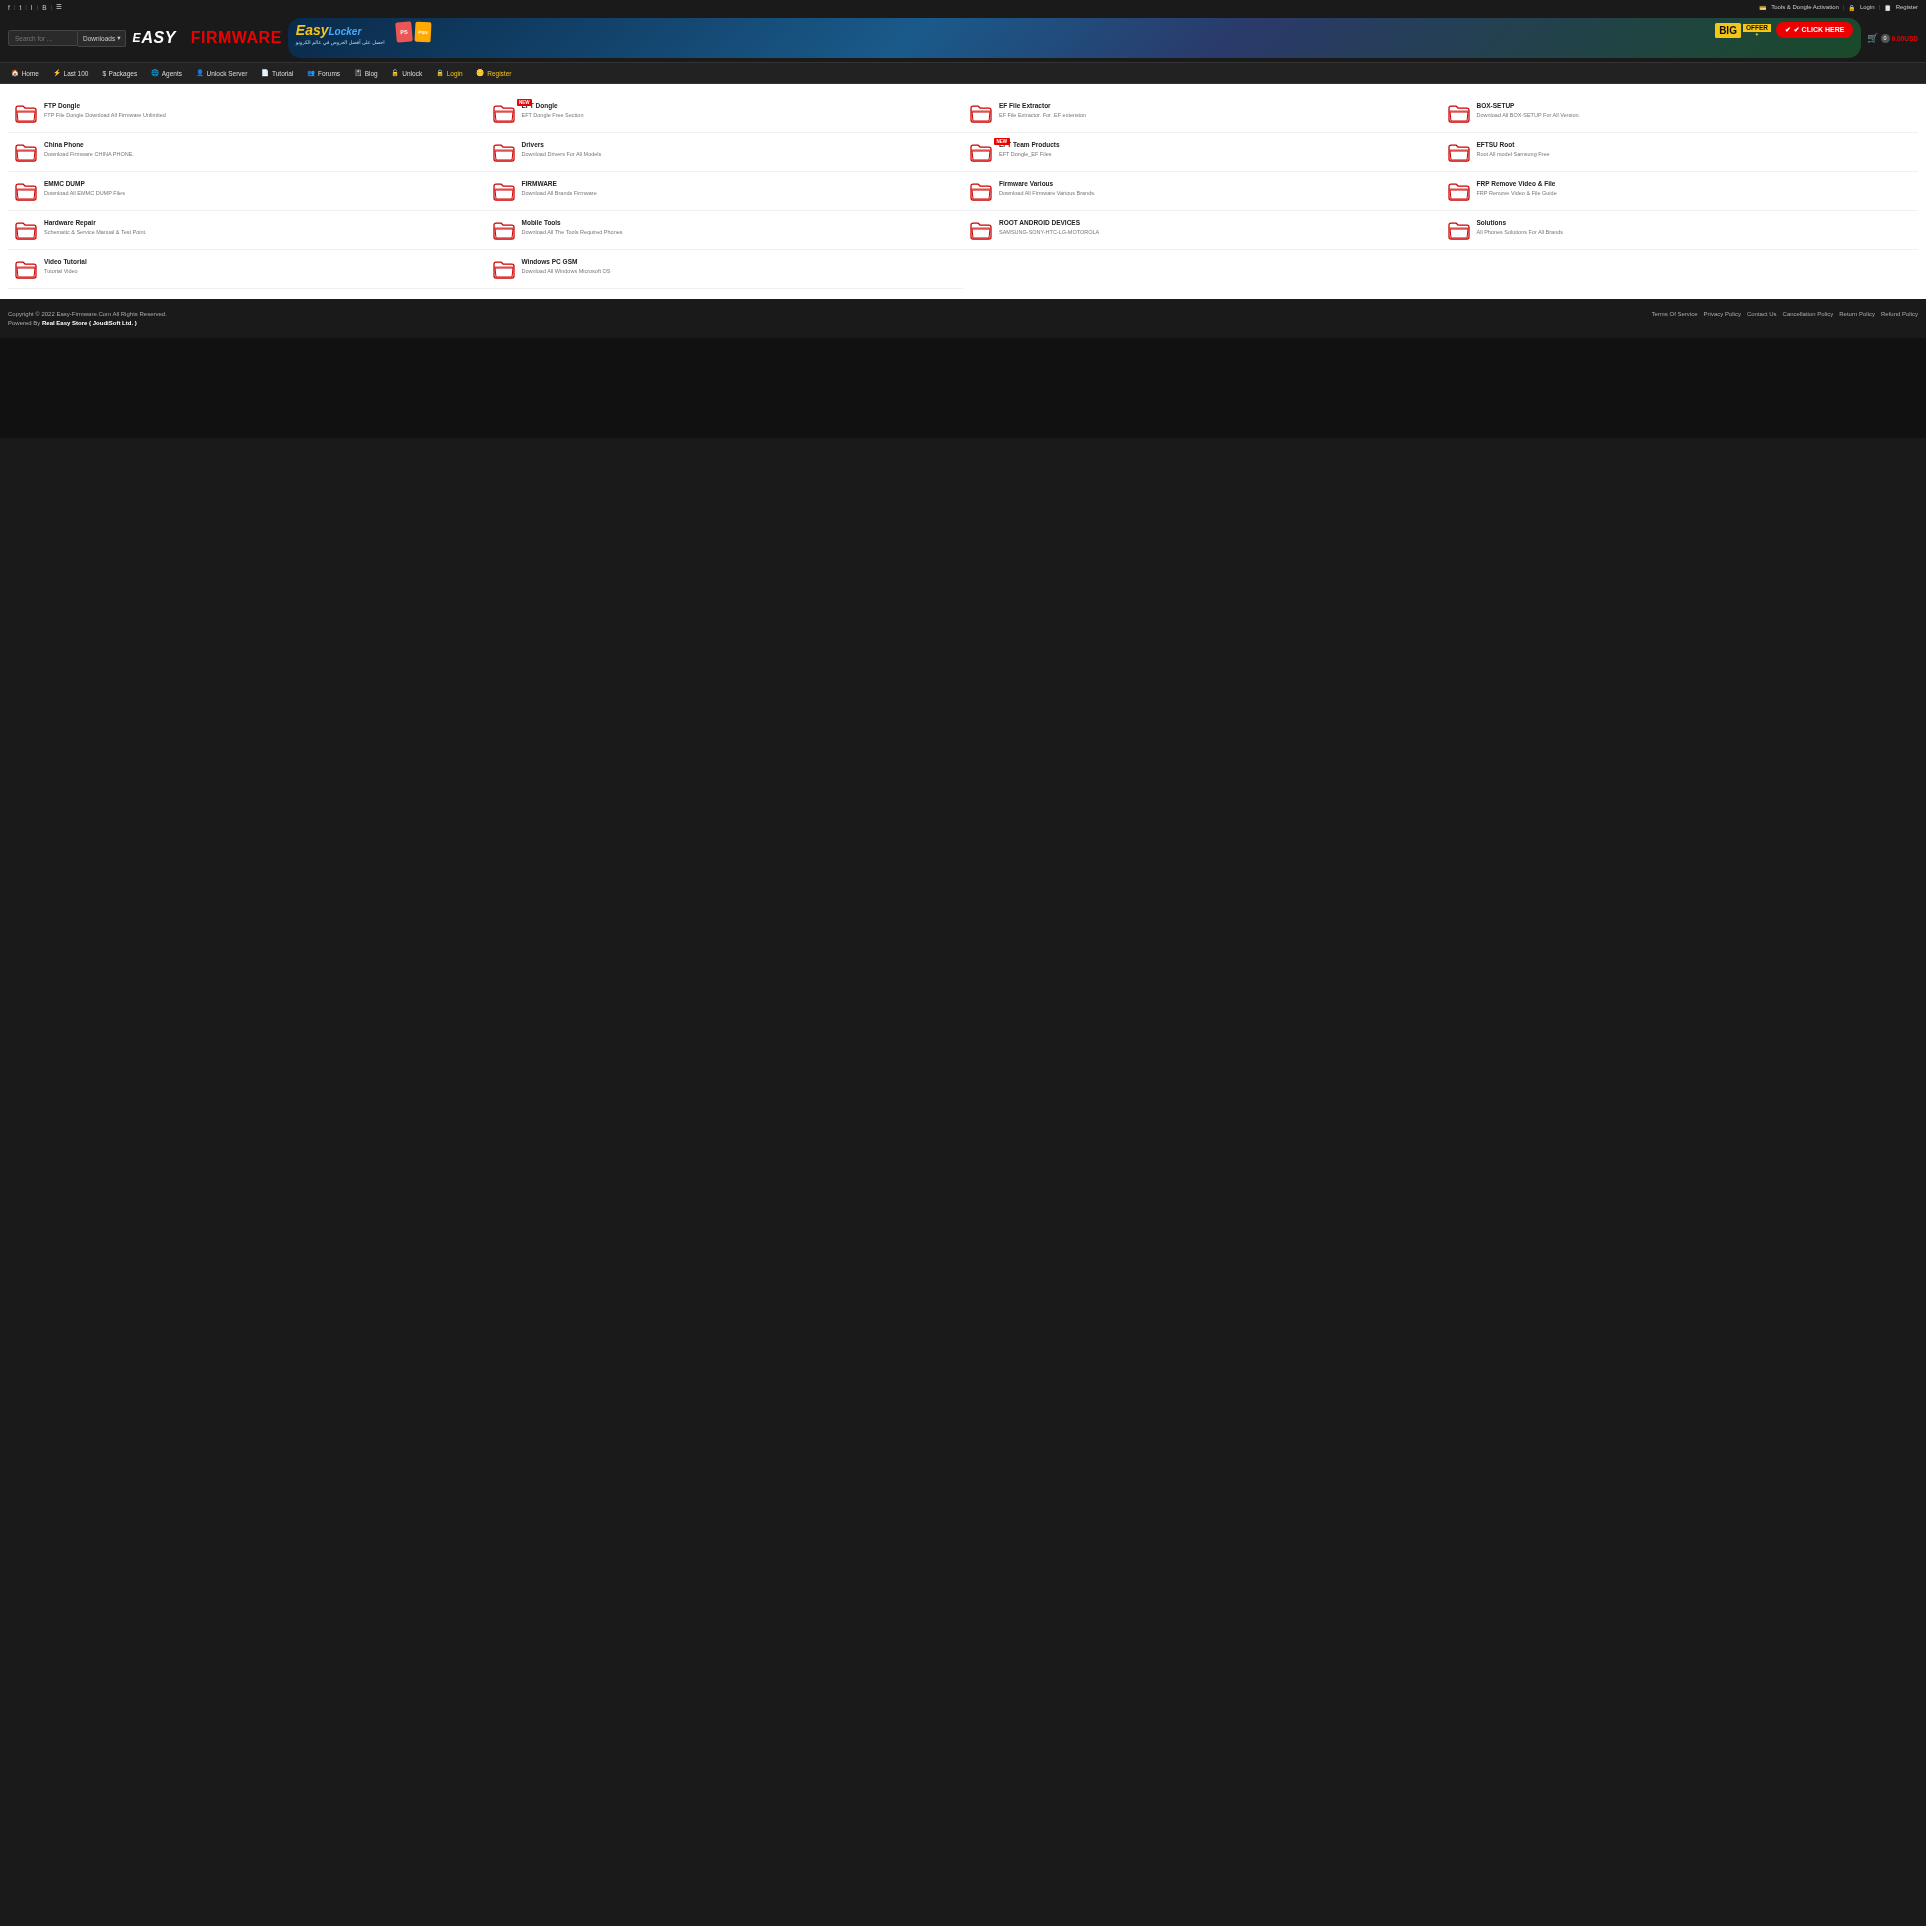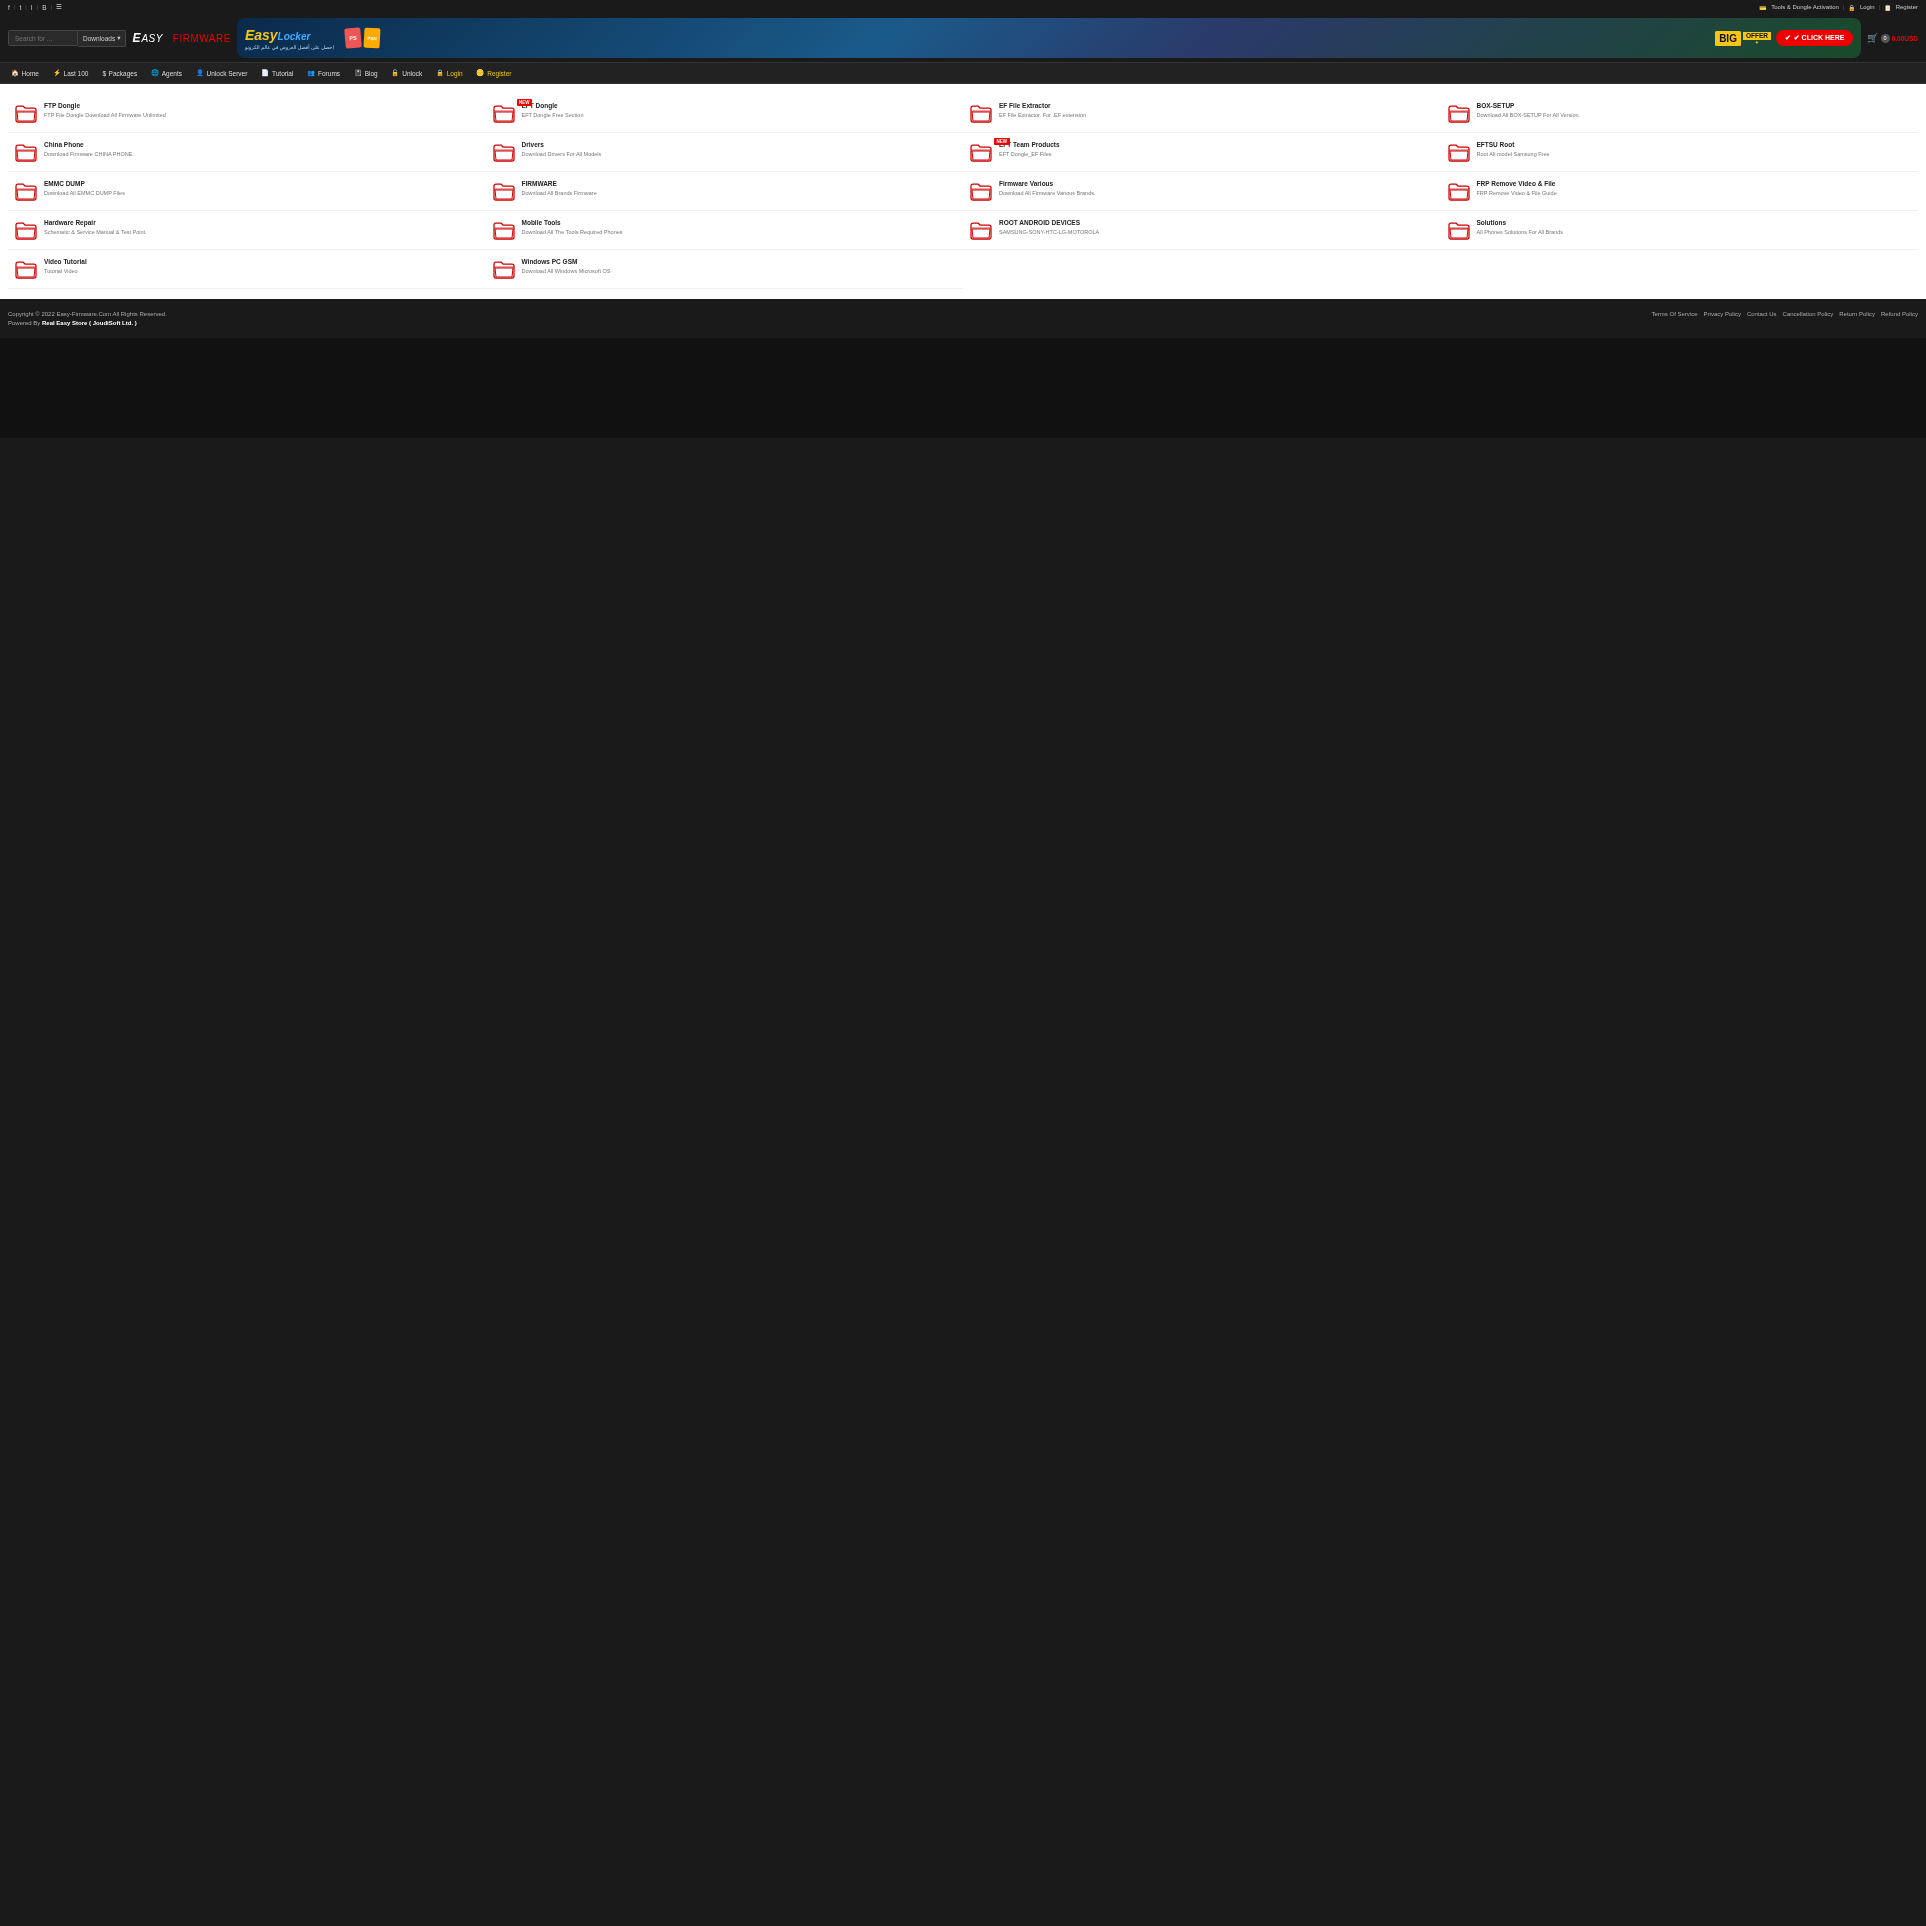--- a/index.html
+++ b/index.html
@@ -55,42 +55,42 @@
       display: flex;
       align-items: center;
       gap: 2px;
     }
     .logo-area {
       display: flex;
       align-items: center;
       gap: 0;
     }
     .logo-text {
-      font-size: 10px;
-      font-weight: normal;
+      font-size: 16px;
+      font-weight: bold;
       letter-spacing: 0.5px;
       color: white;
     }
     .logo-text span.easy { color: white; font-style: italic; }
     .logo-text span.firmware { color: #e00; }
     .logo-e {
       font-size: 12px;
       font-weight: bold;
       font-style: italic;
       color: white;
       margin-right: 1px;
     }
 
     .banner-area {
       flex: 1;
       height: 40px;
       background: linear-gradient(135deg, #0a2a4a 0%, #1a5a8a 40%, #2a3a6a 60%, #1a4a2a 100%);
-      border-radius: 8px;
-      display: flex;
-      align-items: center;
+      border-radius: 13px;
+      display: flex;
+      align-items: flex-start;
       padding: 4px 8px;
       gap: 6px;
       overflow: hidden;
       position: relative;
     }
     .banner-logo {
       font-size: 14px;
       font-weight: 900;
       color: #f5c518;
       font-style: italic;

